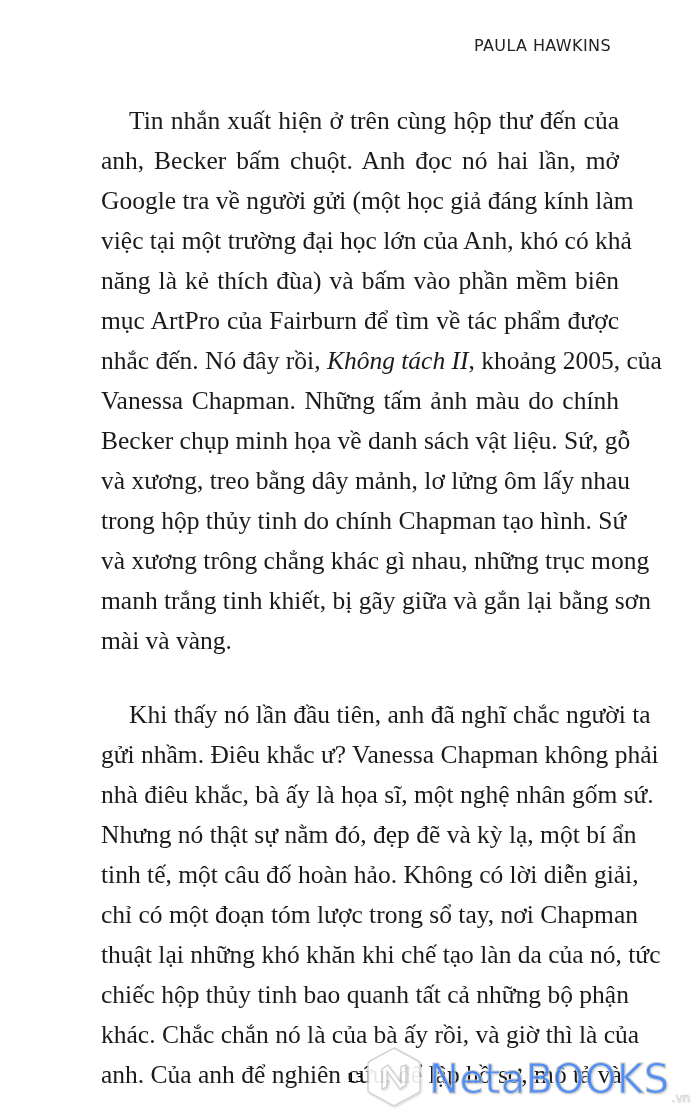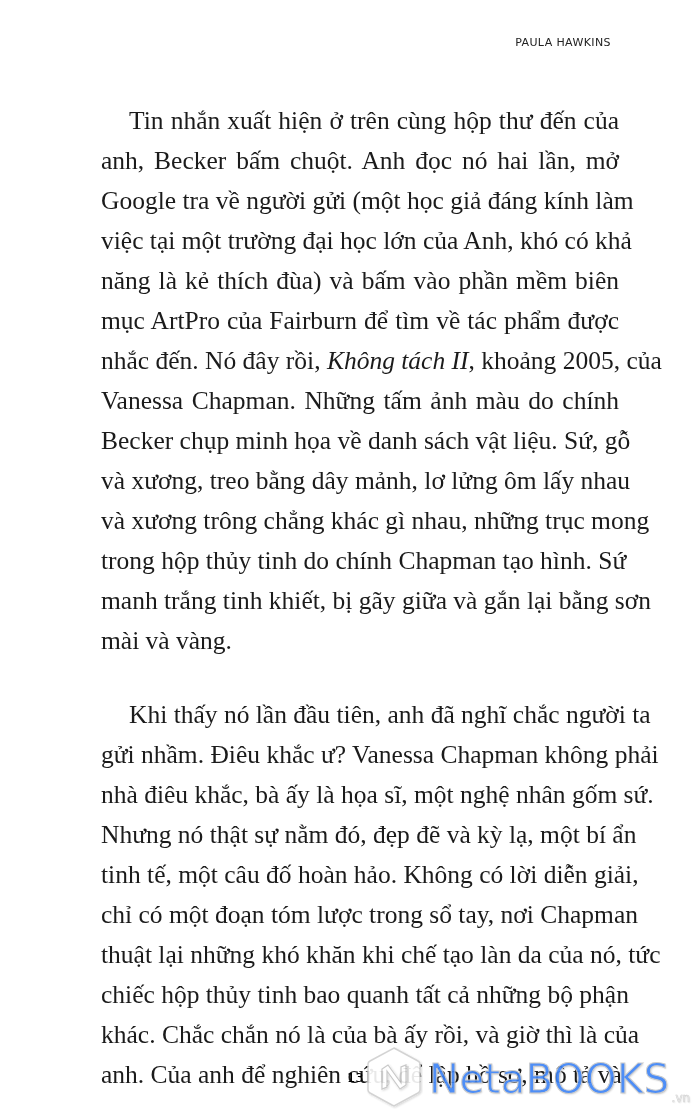--- a/index.html
+++ b/index.html
@@ -12,21 +12,21 @@
       height: 1119px;
       position: relative;
       overflow: hidden;
       color: #1b1b1b;
     }
     .running-header {
       position: absolute;
       top: 36px;
       right: 89px;
       font-family: "DejaVu Sans", sans-serif;
-      font-size: 11px;
+      font-size: 16px;
       letter-spacing: 0.4px;
       color: #222;
     }
     .body-text {
       position: absolute;
       left: 101px;
       top: 101px;
       width: 518px;
       font-family: "Liberation Serif", serif;
       font-size: 25.5px;
@@ -95,22 +95,22 @@
     <span class="line indent">Tin nhắn xuất hiện ở trên cùng hộp thư đến của</span>
     <span class="line">anh, Becker bấm chuột. Anh đọc nó hai lần, mở</span>
     <span class="line">Google tra về người gửi (một học giả đáng kính làm</span>
     <span class="line">việc tại một trường đại học lớn của Anh, khó có khả</span>
     <span class="line">năng là kẻ thích đùa) và bấm vào phần mềm biên</span>
     <span class="line">mục ArtPro của Fairburn để tìm về tác phẩm được</span>
     <span class="line"><span>nhắc đến. Nó đây rồi, </span><em>Không tách II</em><span>, khoảng 2005, của</span></span>
     <span class="line">Vanessa Chapman. Những tấm ảnh màu do chính</span>
     <span class="line">Becker chụp minh họa về danh sách vật liệu. Sứ, gỗ</span>
     <span class="line">và xương, treo bằng dây mảnh, lơ lửng ôm lấy nhau</span>
+    <span class="line">trong hộp thủy tinh do chính Chapman tạo hình. Sứ</span>
     <span class="line">và xương trông chẳng khác gì nhau, những trục mong</span>
-    <span class="line">trong hộp thủy tinh do chính Chapman tạo hình. Sứ</span>
     <span class="line">manh trắng tinh khiết, bị gãy giữa và gắn lại bằng sơn</span>
     <span class="line last">mài và vàng.</span>
   </div>
   <div class="para-gap"></div>
   <div>
     <span class="line indent">Khi thấy nó lần đầu tiên, anh đã nghĩ chắc người ta</span>
     <span class="line">gửi nhầm. Điêu khắc ư? Vanessa Chapman không phải</span>
     <span class="line">nhà điêu khắc, bà ấy là họa sĩ, một nghệ nhân gốm sứ.</span>
     <span class="line">Nhưng nó thật sự nằm đó, đẹp đẽ và kỳ lạ, một bí ẩn</span>
     <span class="line">tinh tế, một câu đố hoàn hảo. Không có lời diễn giải,</span>

